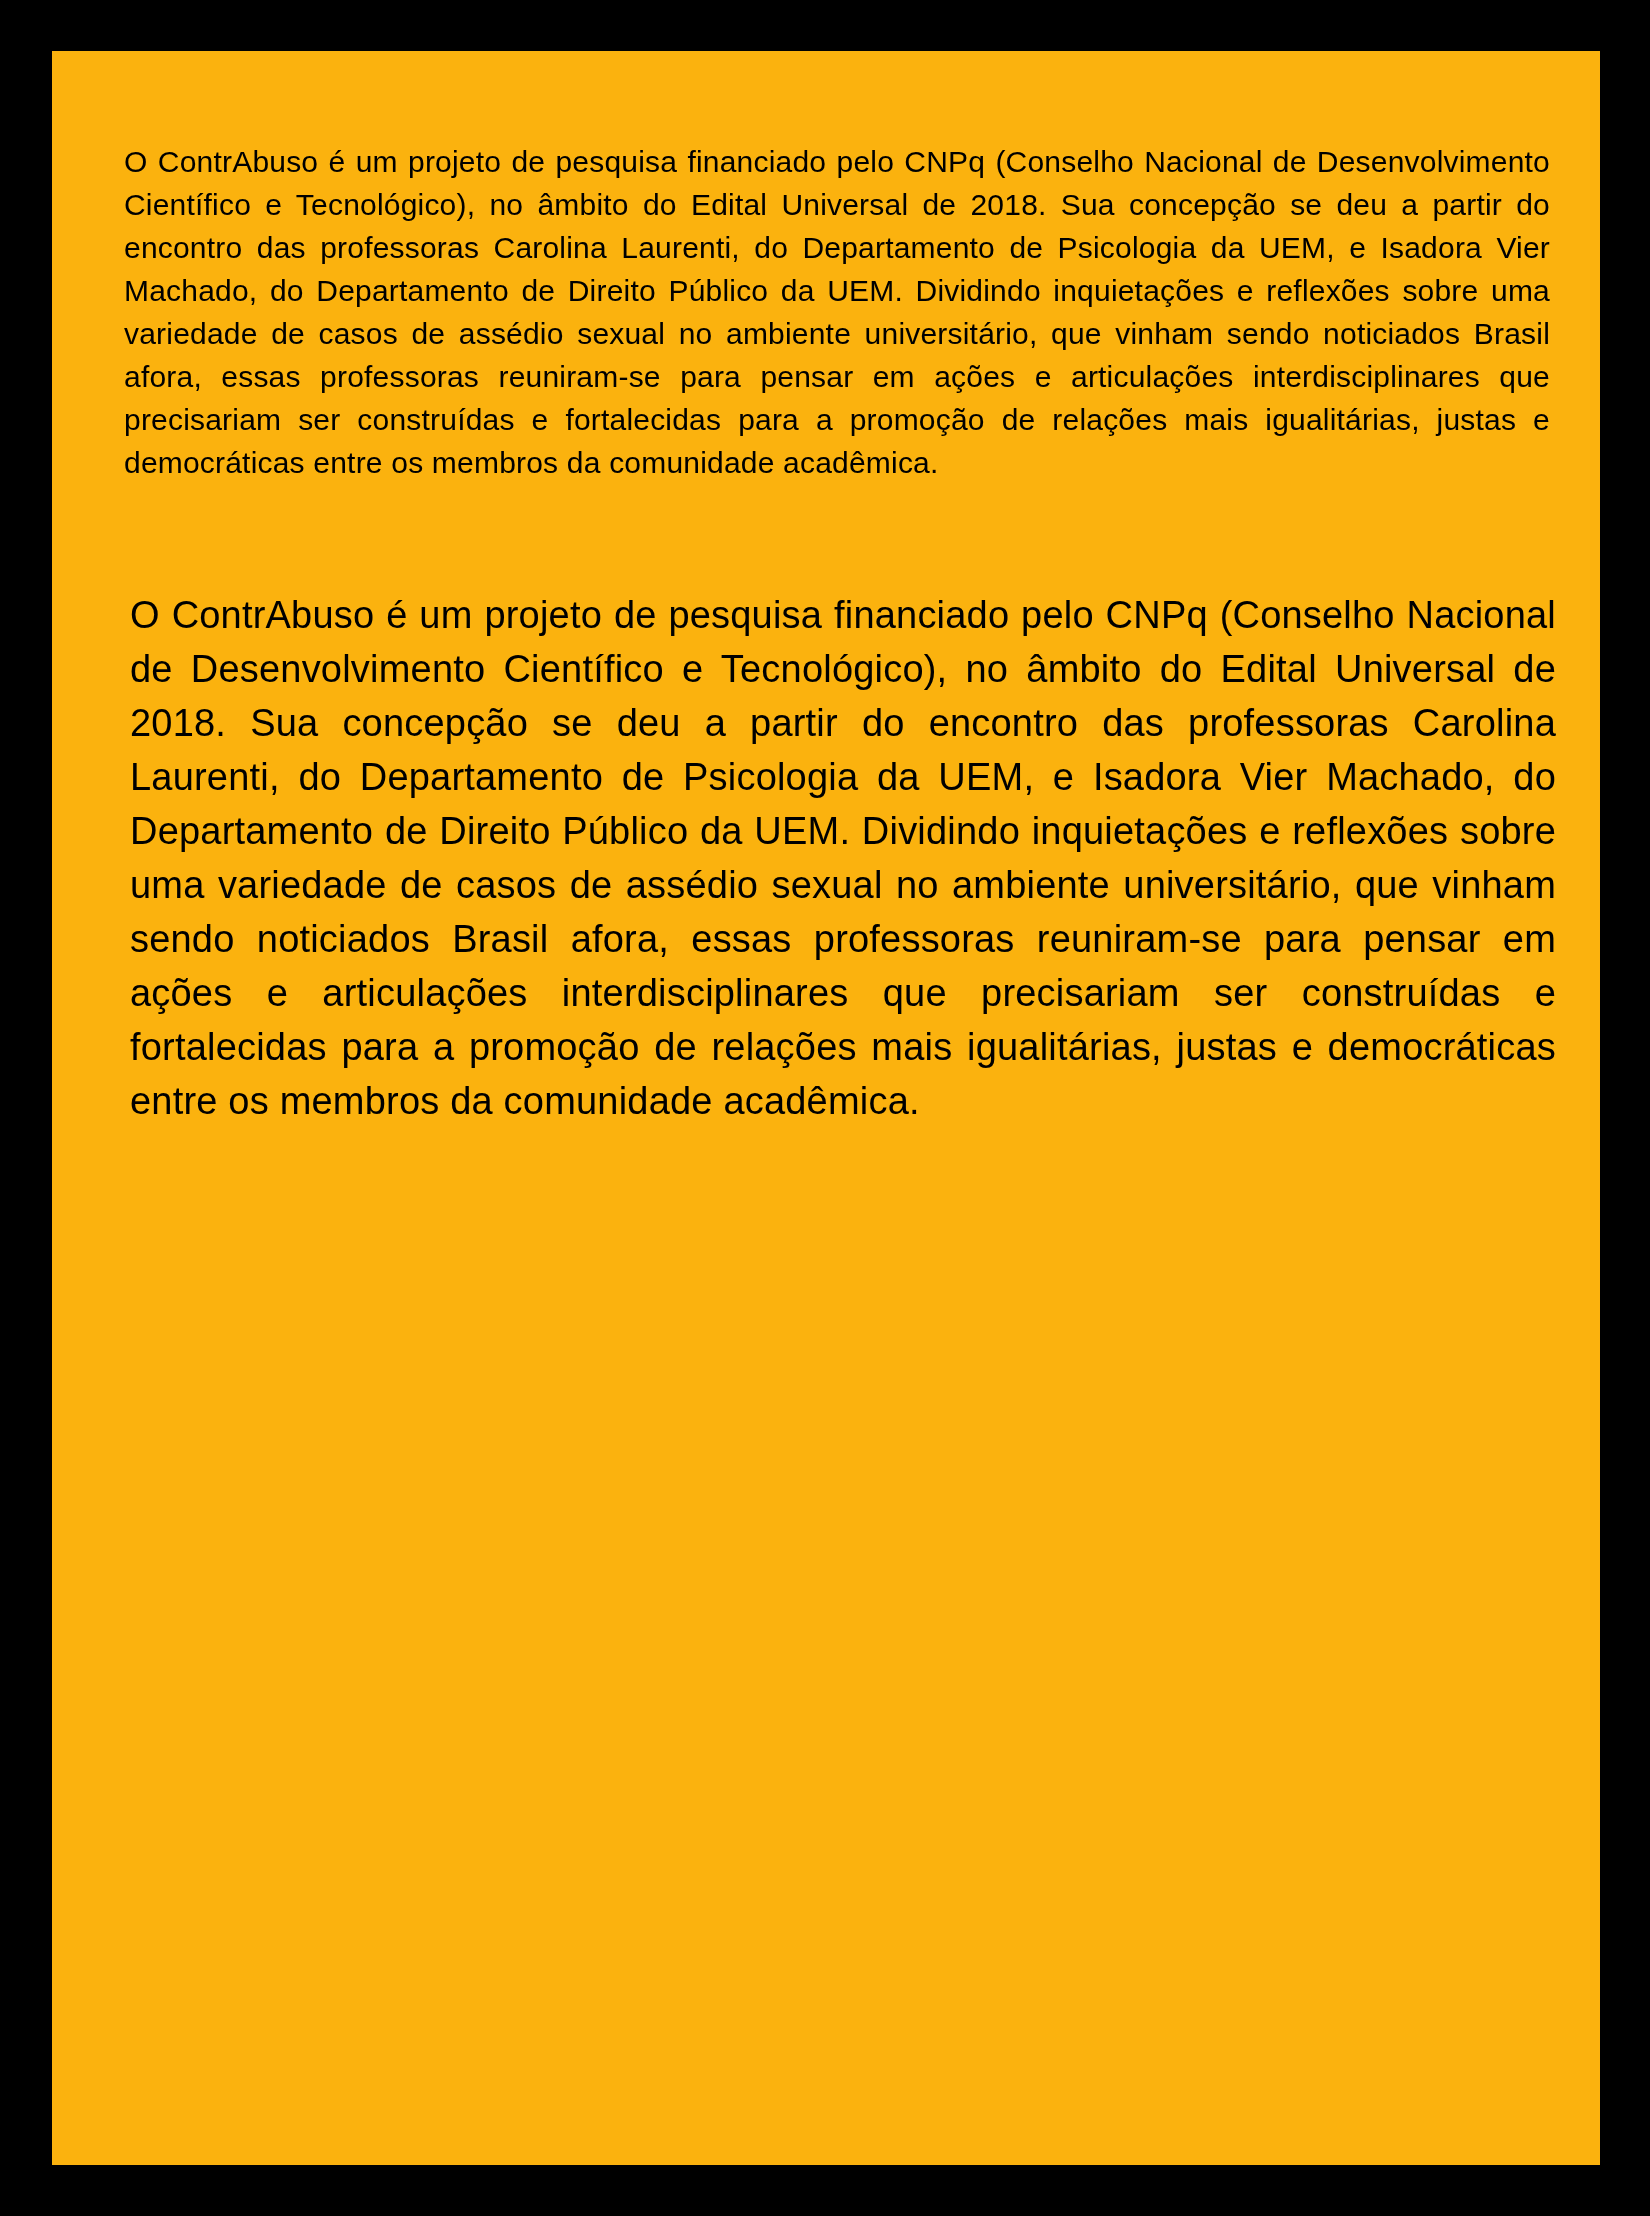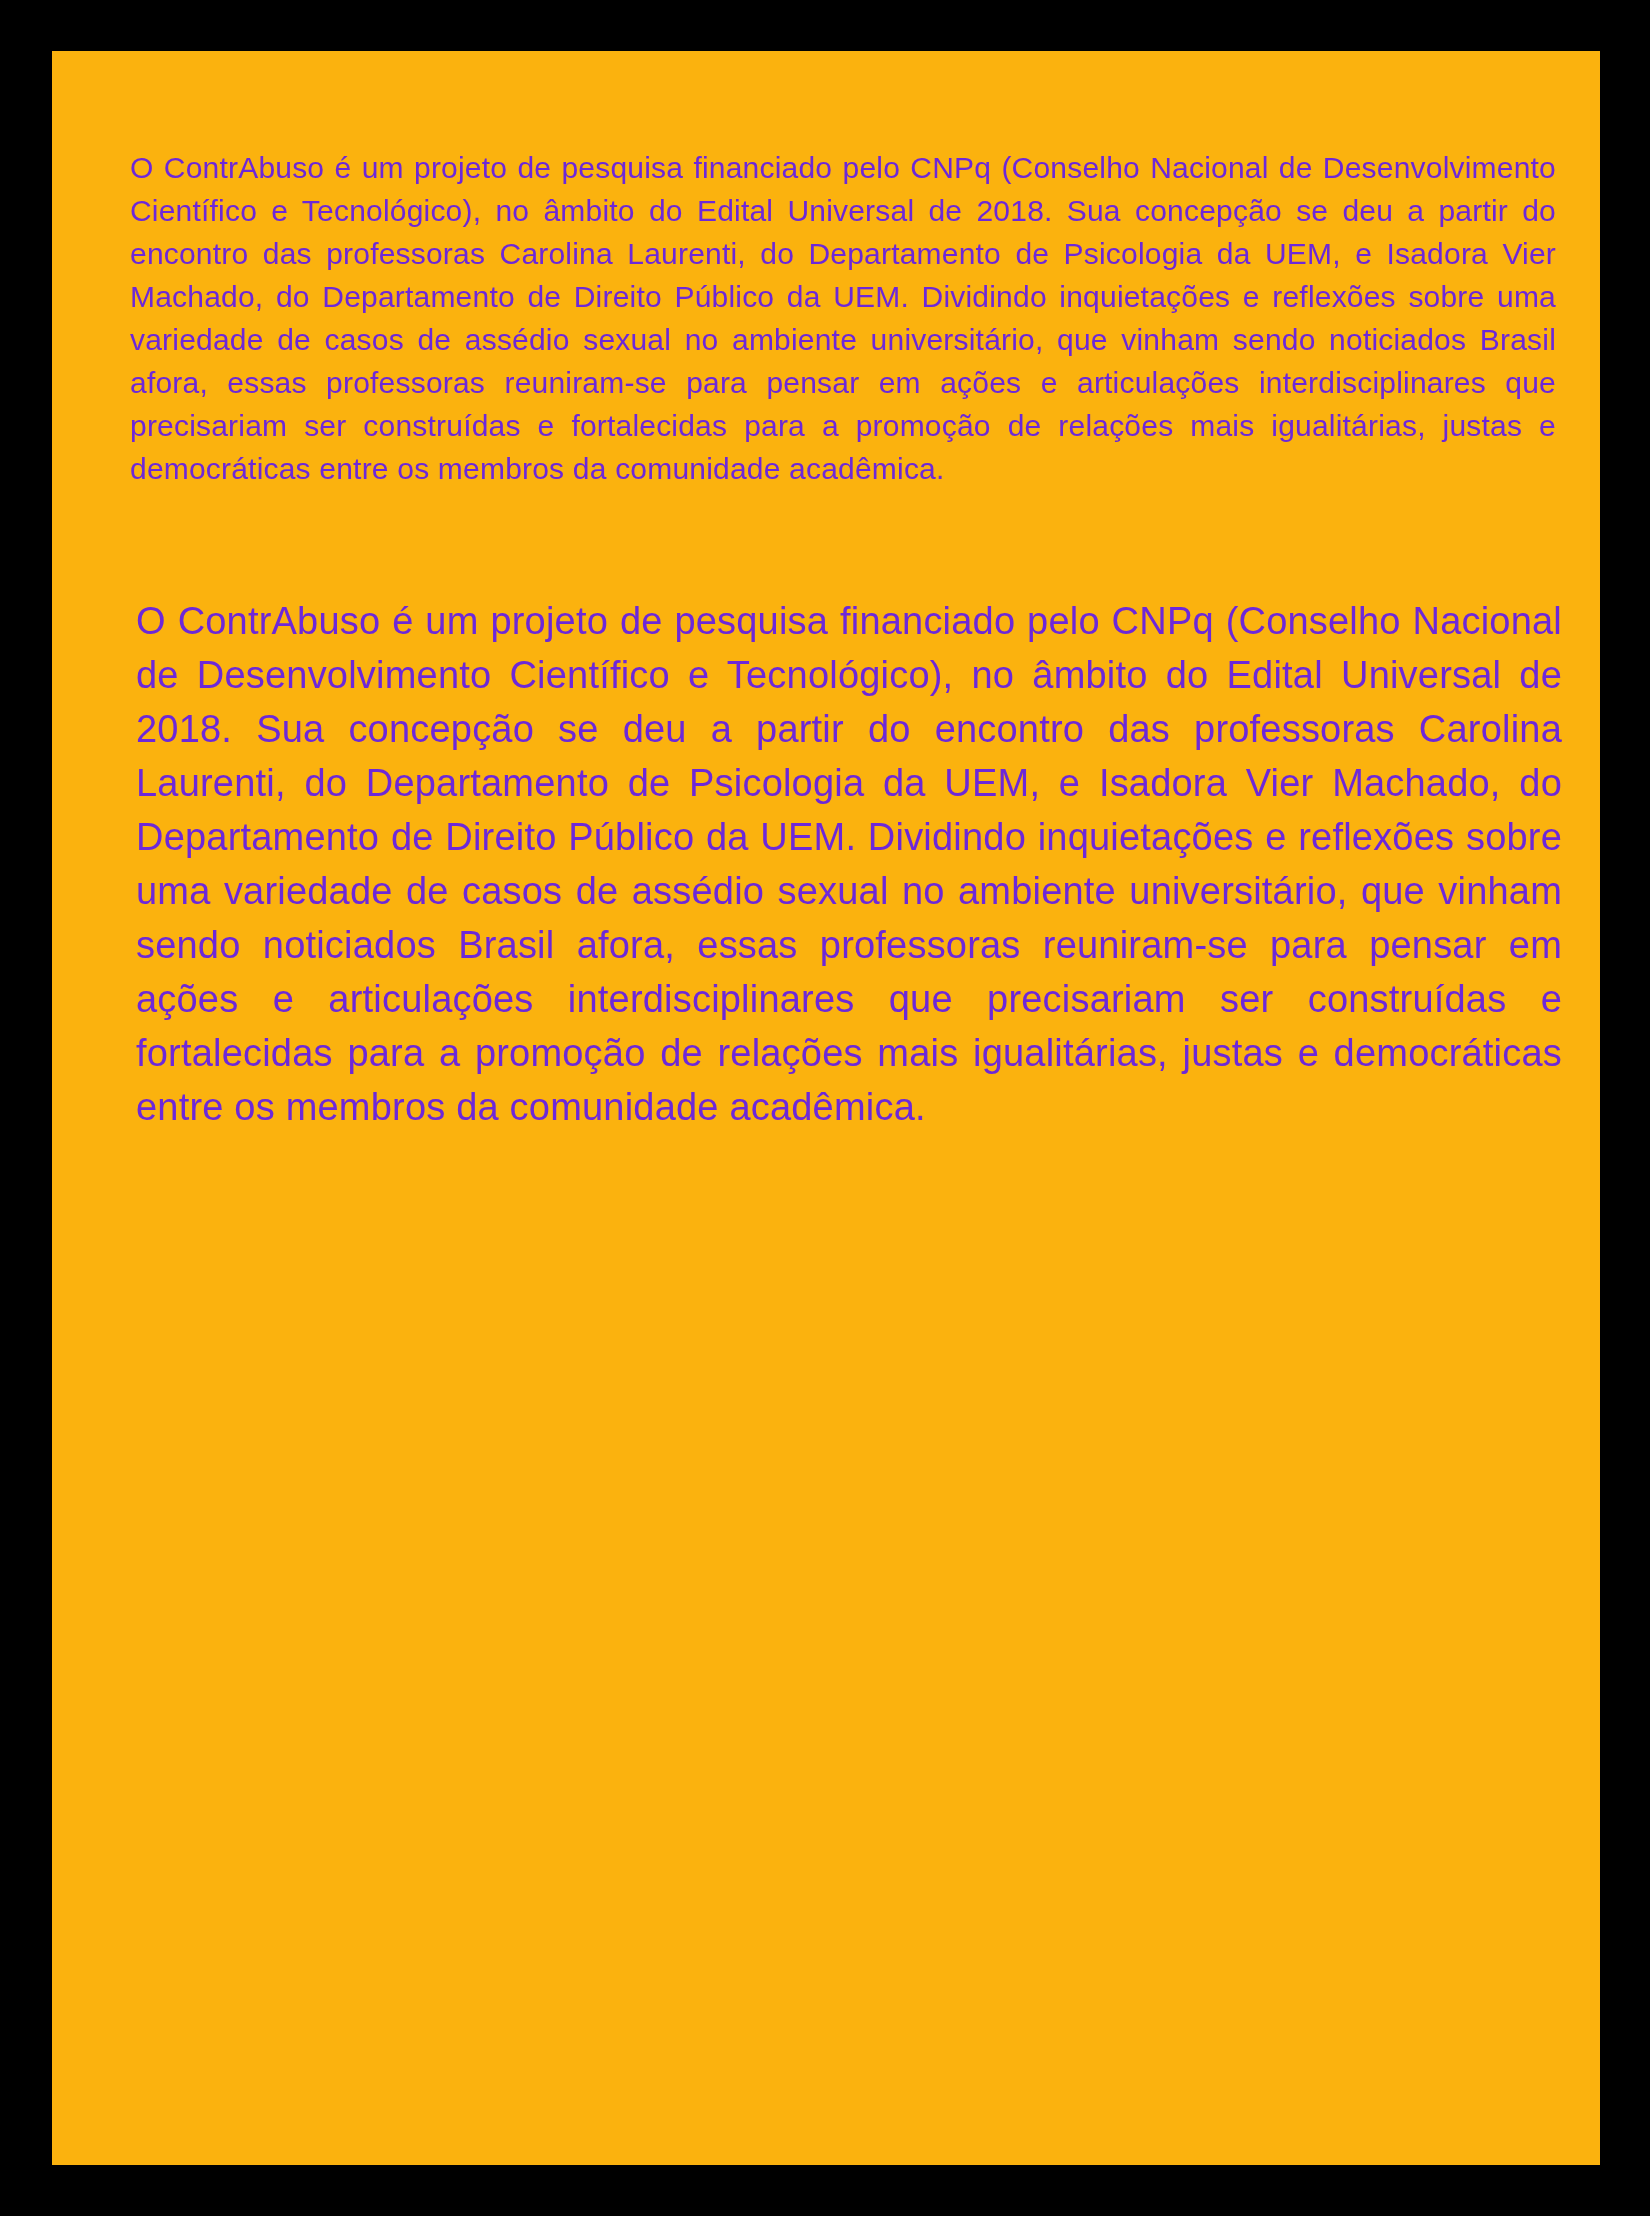--- a/index.html
+++ b/index.html
@@ -16,22 +16,22 @@
     .panel {
       position: absolute;
       left: 52px;
       top: 51px;
       width: 1548px;
       height: 2114px;
       background: #FBB20E;
     }
     .para {
       position: absolute;
-      margin: 16px;
-      color: #6d28d9;
+      margin: 10px;
+      color: #000000;
       font-family: "Liberation Sans", sans-serif;
       text-align: justify;
       text-align-last: left;
       letter-spacing: 0.2px;
     }
     .para-small {
       left: 62px;
       top: 79px;
       width: 1426px;
       font-size: 30px;

